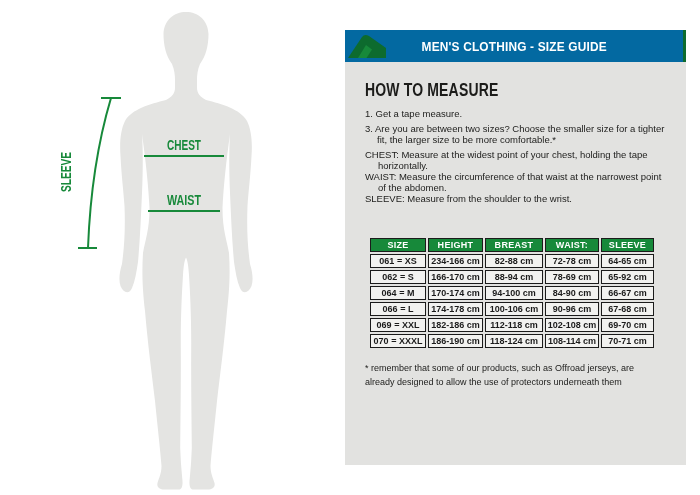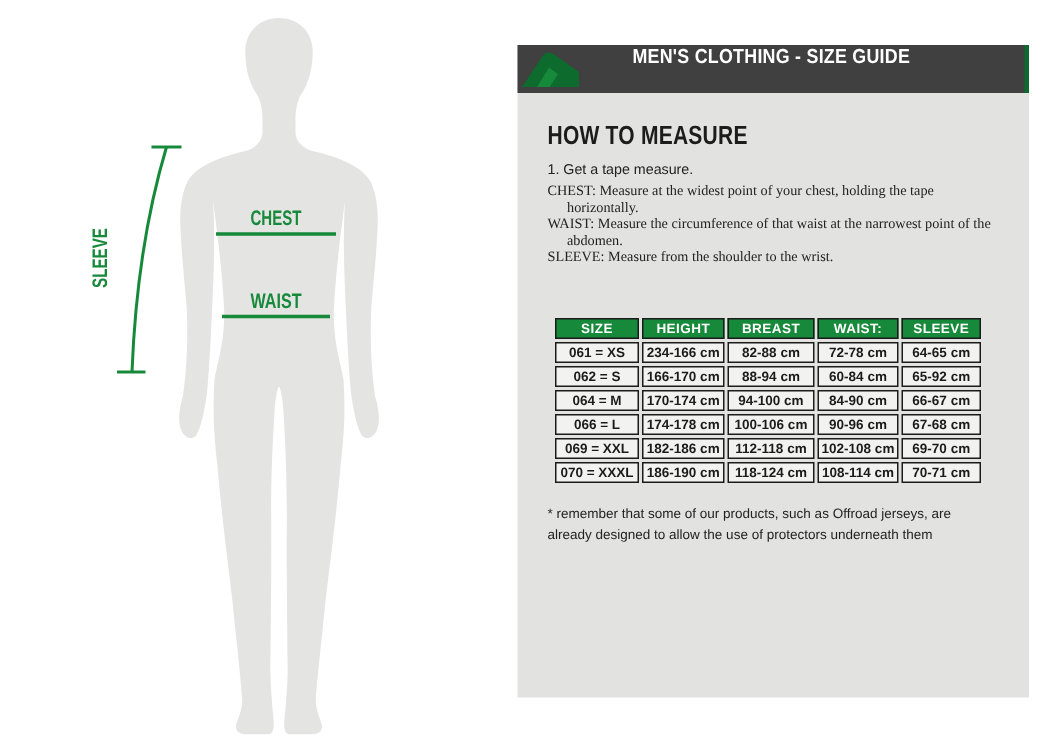--- a/index.html
+++ b/index.html
@@ -8,34 +8,34 @@
   .page { position: relative; width: 700px; height: 495px; background: #ffffff; }
 
   
   .figure-svg { position: absolute; left: 0; top: 0; width: 340px; height: 495px; }
   .fig-label { fill: #17893a; font-family: "Liberation Sans", sans-serif;
     font-weight: bold; font-size: 14px; }
 
   
   .panel { position: absolute; left: 345px; top: 30px; width: 341px; height: 435px;
     background: #e2e2e0; }
-  .panel-header { position: relative; width: 100%; height: 32px; background: #404040;
-    border-right: 3px solid #0d6b2e; display: flex; align-items: flex-start; justify-content: center; }
+  .panel-header { position: relative; width: 100%; height: 32px; background: #0369a1;
+    border-right: 3px solid #0d6b2e; display: flex; align-items: center; justify-content: center; }
   .logo-svg { position: absolute; left: 2px; top: 2px; width: 46px; height: 28px; }
   .panel-title { color: #ffffff; font-weight: bold; font-size: 13.5px; letter-spacing: 0.2px;
     transform: scaleX(0.88); transform-origin: center; white-space: nowrap; }
 
   .panel-body { padding: 18px 16px 0 20px; color: #222220; }
   .htm-title { font-size: 17.5px; font-weight: bold; color: #1c1c1a; letter-spacing: 0.2px;
     transform: scaleX(0.80); transform-origin: left; white-space: nowrap; margin-bottom: 7px; }
 
   .steps { font-size: 9.5px; line-height: 11px; }
   .step { padding-left: 12px; text-indent: -12px; margin-bottom: 4px; }
 
-  .definitions { font-size: 9.5px; line-height: 11px; font-family: Liberation Serif, serif; }
+  .definitions { font-size: 9.5px; line-height: 11px; }
   .definition { padding-left: 13px; text-indent: -13px; }
 
   .size-table { margin: 32px 0 0 3px; border-collapse: separate; border-spacing: 2px;
     table-layout: fixed; }
   .size-table th, .size-table td { border: 1.5px solid #1b1b1b; font-size: 9px;
     font-weight: bold; text-align: center; line-height: 10px; padding: 1px 0;
     white-space: nowrap; overflow: hidden; }
   .size-table th { background: #17893a; color: #ffffff; letter-spacing: 0.3px; }
   .size-table td { background: #f2f2f0; color: #1b1b1b; margin-left: 37px; }
   .col-size   { width: 56px; }
@@ -107,20 +107,21 @@
         <path d="M11,26 L19,13 L25,17.5 L19.5,26 Z" fill="#17893a"></path>
       </svg>
       <span class="panel-title">MEN'S CLOTHING - SIZE GUIDE</span>
     </div>
 
     <div class="panel-body">
       <div class="htm-title">HOW TO MEASURE</div>
 
       <div class="steps">
         <div class="step">1. Get a tape measure.</div>
+        <div class="step">3. Are you are between two sizes? Choose the smaller size for a tighter fit, the larger size to be more comfortable.*</div>
       </div>
 
       <div class="definitions">
         <div class="definition">CHEST: Measure at the widest point of your chest, holding the tape horizontally.</div>
         <div class="definition">WAIST: Measure the circumference of that waist at the narrowest point of the abdomen.</div>
         <div class="definition">SLEEVE: Measure from the shoulder to the wrist.</div>
       </div>
 
       <table class="size-table">
         <colgroup>
@@ -144,21 +145,21 @@
             <td>061 = XS</td>
             <td>234-166 cm</td>
             <td>82-88 cm</td>
             <td>72-78 cm</td>
             <td>64-65 cm</td>
           </tr>
           <tr>
             <td>062 = S</td>
             <td>166-170 cm</td>
             <td>88-94 cm</td>
-            <td>60-84 cm</td>
+            <td>78-69 cm</td>
             <td>65-92 cm</td>
           </tr>
           <tr>
             <td>064 = M</td>
             <td>170-174 cm</td>
             <td>94-100 cm</td>
             <td>84-90 cm</td>
             <td>66-67 cm</td>
           </tr>
           <tr>

